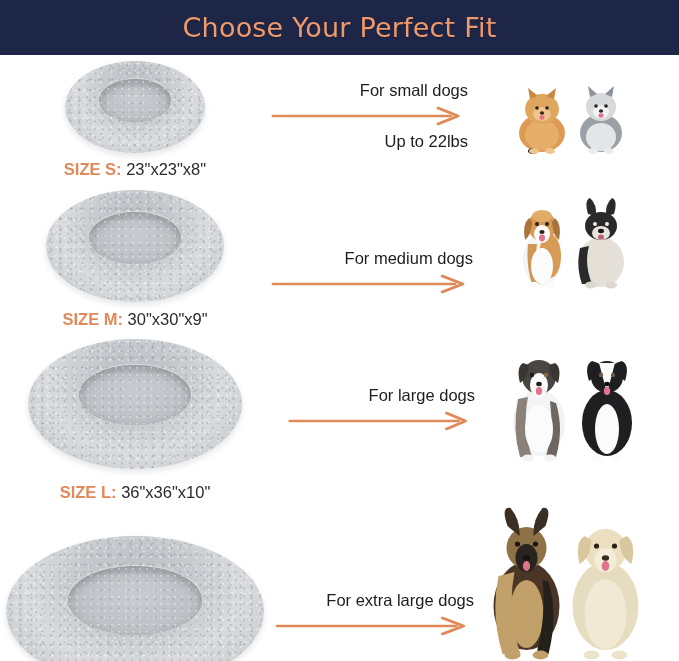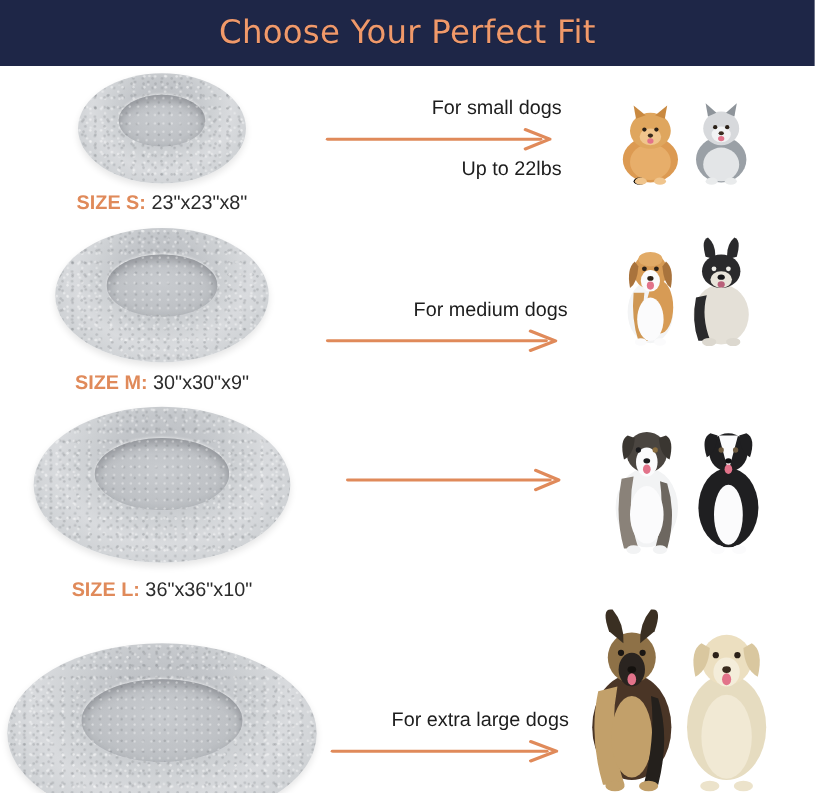--- a/index.html
+++ b/index.html
@@ -327,20 +327,21 @@
         </div>
       </div>
       <div class="size-label" style="top:158px;">
         <span class="size-key">SIZE L:</span>
         <span class="size-dims">36"x36"x10"</span>
       </div>
     </div>
 
     <div class="arrow-cell" style="left:285px; width:190px;">
       <div class="arrow-stack" style="top:60px;">
+        <div class="arrow-text">For large dogs</div>
         <div class="arrow-line">
           <svg class="arrow-svg" viewBox="0 0 160 22" preserveAspectRatio="none">
             <line x1="4" y1="11" x2="146" y2="11" stroke="#e08a5a" stroke-width="2.4" stroke-linecap="round"></line>
             <polyline points="136,3 152,11 136,19" fill="none" stroke="#e08a5a" stroke-width="2.6" stroke-linecap="round" stroke-linejoin="round"></polyline>
           </svg>
         </div>
       </div>
     </div>
 
     <div class="dogs-cell" style="left:468px; width:211px;">

